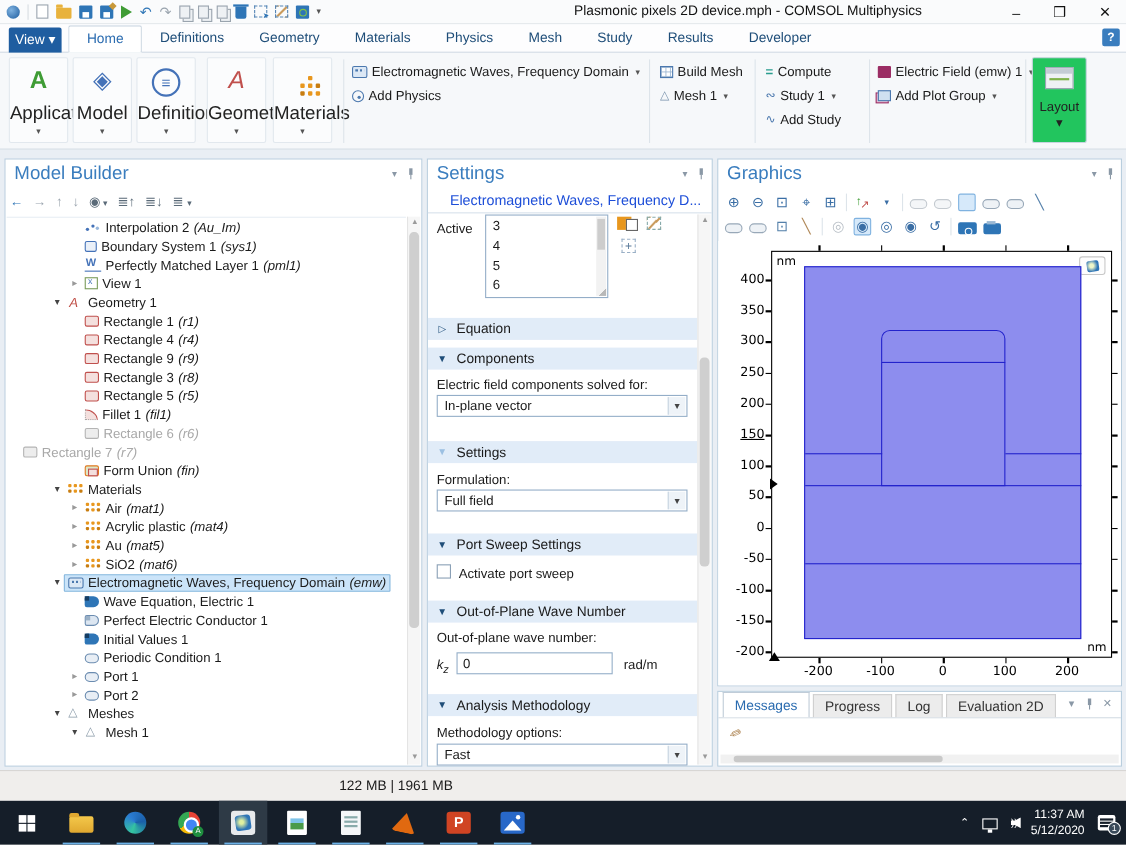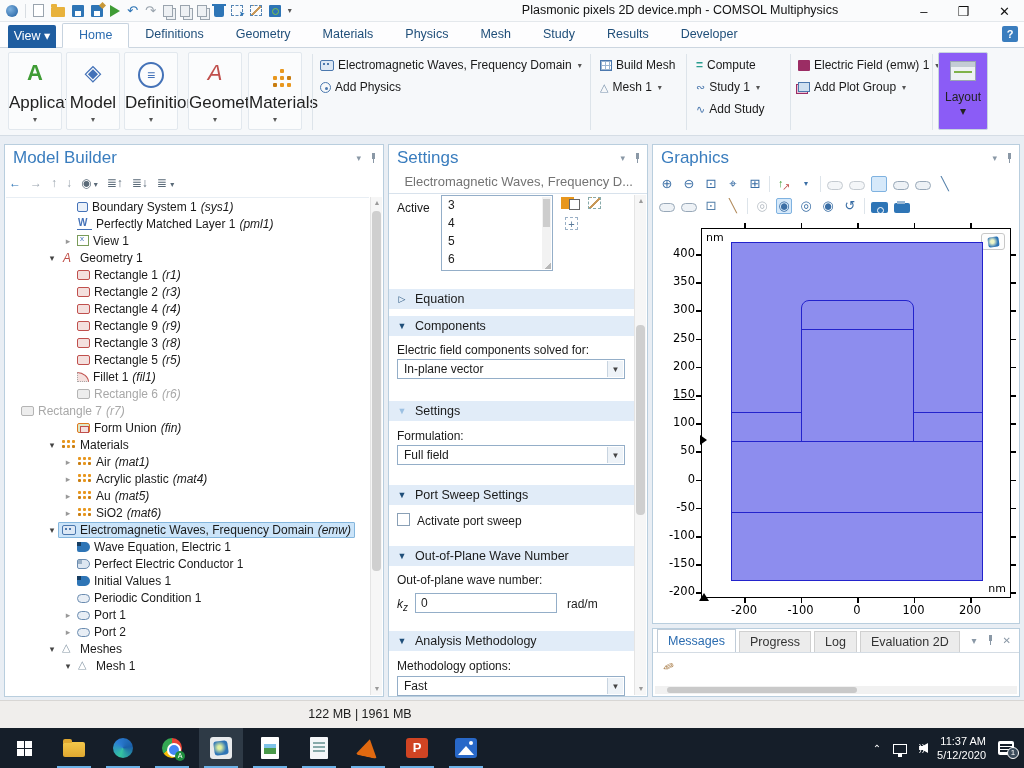--- a/index.html
+++ b/index.html
@@ -58,21 +58,21 @@
   .si-emw{border:1px solid #4b78ae;background:#dce8f5;border-radius:2px;}
   .si-emw::before{content:"";position:absolute;top:2px;left:2px;right:2px;height:2px;background:repeating-linear-gradient(90deg,#4b78ae 0 2px,transparent 2px 4px);}
   .si-atom{border:1.5px solid #4b78ae;border-radius:50%;width:11px;height:11px;}
   .si-atom::after{content:"";position:absolute;left:4px;top:4px;width:3px;height:3px;background:#4b78ae;border-radius:50%;}
   .si-grid{background:#fff;border:1px solid #4b78ae;width:12px;height:11px;background-image:linear-gradient(#9ab4d0 1px,transparent 1px),linear-gradient(90deg,#9ab4d0 1px,transparent 1px);background-size:4px 4px;}
   .si-tri{color:#7a93ad;font-size:11px;width:auto;height:auto;line-height:11px;}
   .si-eq{color:#2a9d8f;font-weight:bold;width:auto;height:auto;font-size:12px;line-height:11px;}
   .si-study{color:#4b78ae;width:auto;height:auto;font-size:11px;line-height:11px;}
   .si-plot{background:#9b2d64;width:12px;height:11px;border-radius:1px;}
   .si-group{background:#cfe0f0;border:1px solid #4b78ae;width:12px;height:10px;box-shadow:-2px 2px 0 -1px #e8c0d4,-2px 2px 0 0 #9b2d64;}
-  .layoutbtn{position:absolute;right:36px;top:4px;width:50px;height:78px;border:1px solid #c8d4e0;background:#8b5cf6;text-align:center;border-radius:2px;}
+  .layoutbtn{position:absolute;right:36px;top:4px;width:50px;height:78px;border:1px solid #c8d4e0;background:#22c55e;text-align:center;border-radius:2px;}
   .li-layout{display:inline-block;margin-top:8px;width:26px;height:20px;border:1px solid #9aa6b2;background:#eef1f4;position:relative;}
   .li-layout::before{content:"";position:absolute;left:0;top:0;right:0;height:5px;background:#c4ccd4;}
   .li-layout::after{content:"";position:absolute;left:3px;top:9px;right:3px;height:2px;background:#7fb24a;}
   .layoutbtn .blabel{margin-top:6px;display:block;}
 
   
   .panel{position:absolute;background:#fff;border:1px solid #b9cede;}
   .phead{position:absolute;left:0;top:0;right:0;height:26px;}
   .ptitle{position:absolute;left:8px;top:3px;font-size:17px;color:#3a7dbe;font-weight:normal;}
   .picons{position:absolute;right:6px;top:8px;display:flex;gap:8px;color:#8a98a6;font-size:9px;}
@@ -114,21 +114,21 @@
   .ti-nodeO{width:13px;height:10px;background:#dce6f1;border:1px solid #6b8cb0;border-radius:2px 5px 5px 2px;margin-top:1px;}
   .ti-nodeO::before{content:"";position:absolute;left:0;top:0;width:4px;height:4px;background:#9ab0c6;}
   .ti-nodeP{width:13px;height:9px;background:#e8eef5;border:1px solid #6b8cb0;border-radius:5px;margin-top:1px;}
   .ti-mesh::before{content:"△";position:absolute;left:1px;top:-2px;color:#8a9aa8;font-size:11px;}
   
   .vsb{position:absolute;width:12px;background:#f6f6f6;border-left:1px solid #e4e4e4;}
   .vsb .sa{position:absolute;left:0;width:12px;height:12px;color:#9a9a9a;font-size:7px;text-align:center;line-height:12px;}
   .vsb .thumb{position:absolute;left:1px;width:9px;background:#cfcfcf;border-radius:4px;}
 
   
-  .subttl{position:absolute;left:8px;top:29px;font-size:13px;color:#737373;width:236px;white-space:nowrap;overflow:hidden;border-bottom:0;text-align:right;}
+  .subttl{position:absolute;left:20px;top:29px;font-size:13px;color:#1d4ed8;width:236px;white-space:nowrap;overflow:hidden;border-bottom:0;}
   .subline{position:absolute;left:0;top:48px;width:100%;height:1px;background:#d8e2ec;}
   .shead{position:absolute;left:0;width:245px;height:20px;background:#e1ecf8;display:flex;align-items:center;}
   .shead .sarr{width:26px;text-align:center;font-size:9px;color:#1f4e79;}
   .shead .sarr.lt{color:#9cc0e2;}
   .shead .stl{font-size:12.5px;color:#1a1a1a;}
   .slabel{position:absolute;left:8px;font-size:12px;color:#1a1a1a;}
   .combo{position:absolute;left:8px;width:228px;height:20px;border:1px solid #94aec8;background:#fff;line-height:18px;padding-left:6px;font-size:12px;color:#1a1a1a;}
   .combo .cc{position:absolute;right:1px;top:1px;bottom:1px;width:16px;background:#eef3f8;border-left:1px solid #c8d4e0;text-align:center;font-size:8px;line-height:17px;color:#444;}
   .listbox{position:absolute;background:#fff;border:1px solid #94aec8;}
   .listbox .li{height:18px;line-height:18px;padding-left:6px;font-size:12px;color:#1a1a1a;}
@@ -370,20 +370,28 @@
       <span>↓</span>
       <span class="dk">◉<span style="font-size:8px"> ▾</span></span>
       <span class="dk">≣↑</span>
       <span class="dk">≣↓</span>
       <span class="dk">≣ <span style="font-size:8px">▾</span></span>
     </div>
     <div class="tree">
         <div class="trow" style="padding-left: 56px;">
           <span class="arr"></span>
           <span class="tsel">
+            <span class="ti ti-interp"></span>
+            <span class="tl">Interpolation 2</span>
+            <span class="td">(Au_Im)</span>
+          </span>
+        </div>
+        <div class="trow" style="padding-left: 56px;">
+          <span class="arr"></span>
+          <span class="tsel">
             <span class="ti ti-bsys"></span>
             <span class="tl">Boundary System 1</span>
             <span class="td">(sys1)</span>
           </span>
         </div>
         <div class="trow" style="padding-left: 56px;">
           <span class="arr"></span>
           <span class="tsel">
             <span class="ti ti-pml"></span>
             <span class="tl">Perfectly Matched Layer 1</span>
@@ -403,28 +411,20 @@
             <span class="ti ti-geom"></span>
             <span class="tl">Geometry 1</span>
           </span>
         </div>
         <div class="trow" style="padding-left: 56px;">
           <span class="arr"></span>
           <span class="tsel">
             <span class="ti ti-rect"></span>
             <span class="tl">Rectangle 1</span>
             <span class="td">(r1)</span>
-          </span>
-        </div>
-        <div class="trow" style="padding-left: 56px;">
-          <span class="arr"></span>
-          <span class="tsel">
-            <span class="ti ti-rect"></span>
-            <span class="tl">Rectangle 2</span>
-            <span class="td">(r3)</span>
           </span>
         </div>
         <div class="trow" style="padding-left: 56px;">
           <span class="arr"></span>
           <span class="tsel">
             <span class="ti ti-rect"></span>
             <span class="tl">Rectangle 4</span>
             <span class="td">(r4)</span>
           </span>
         </div>

